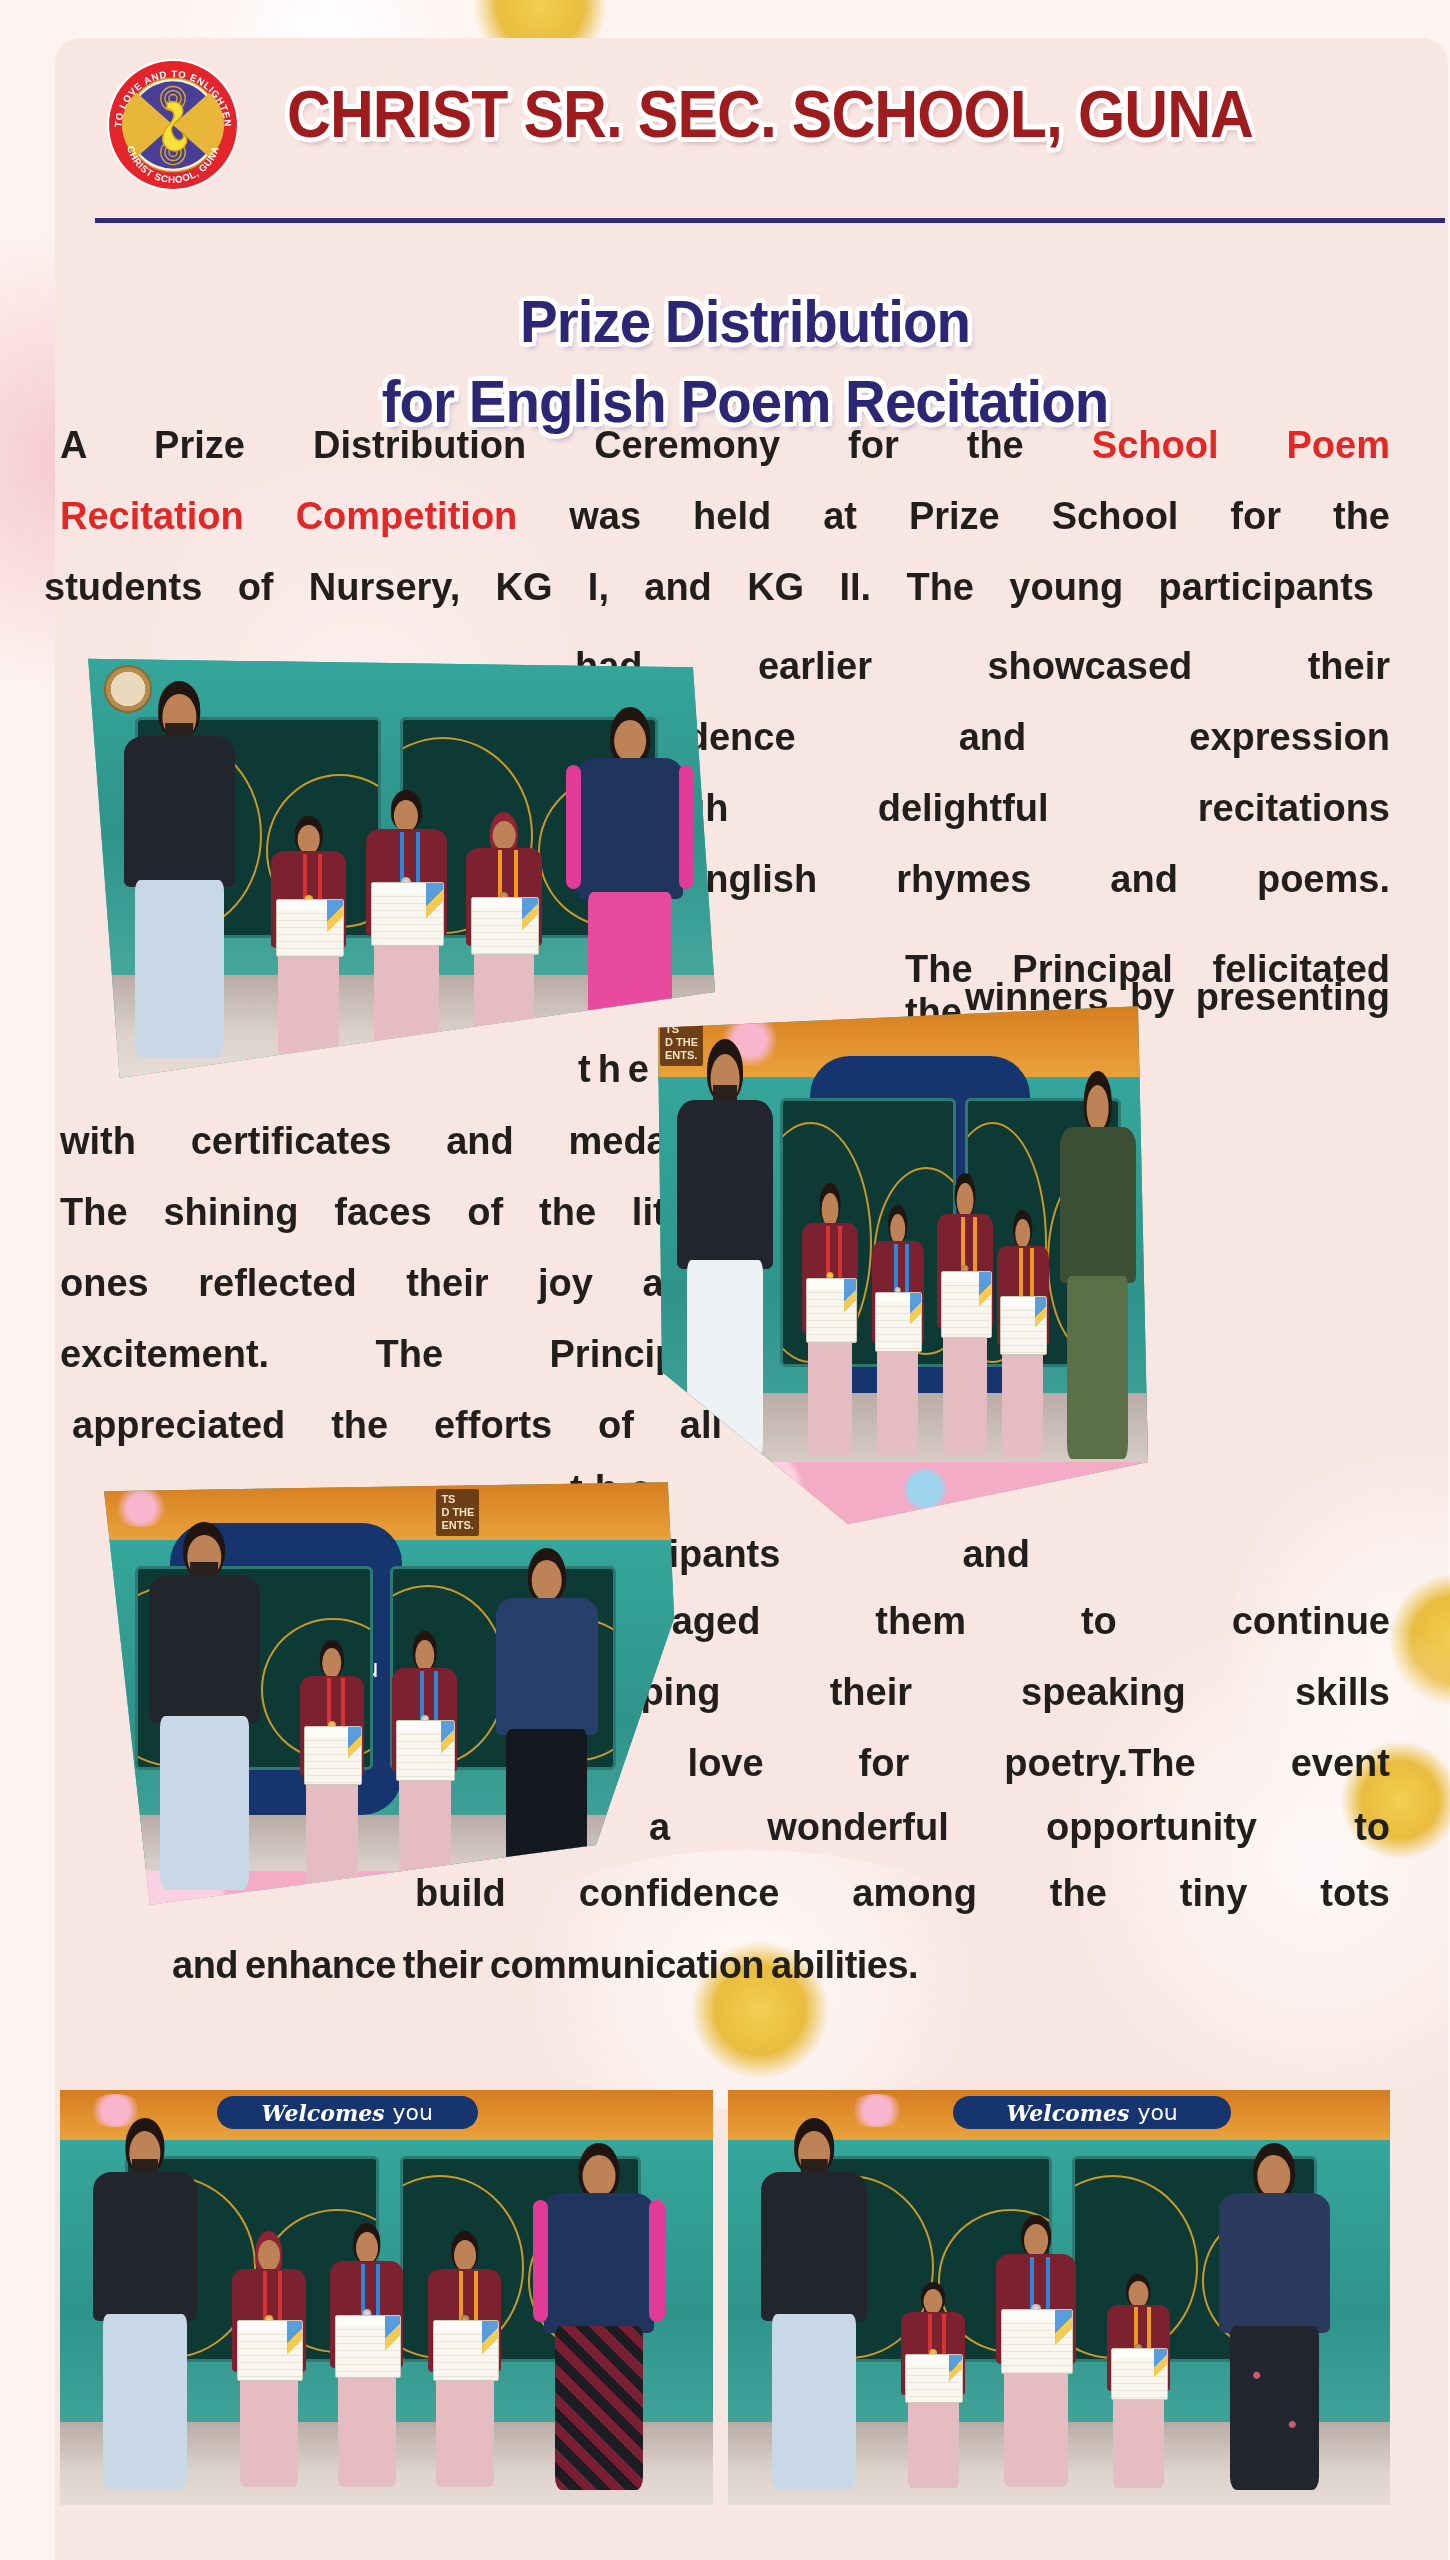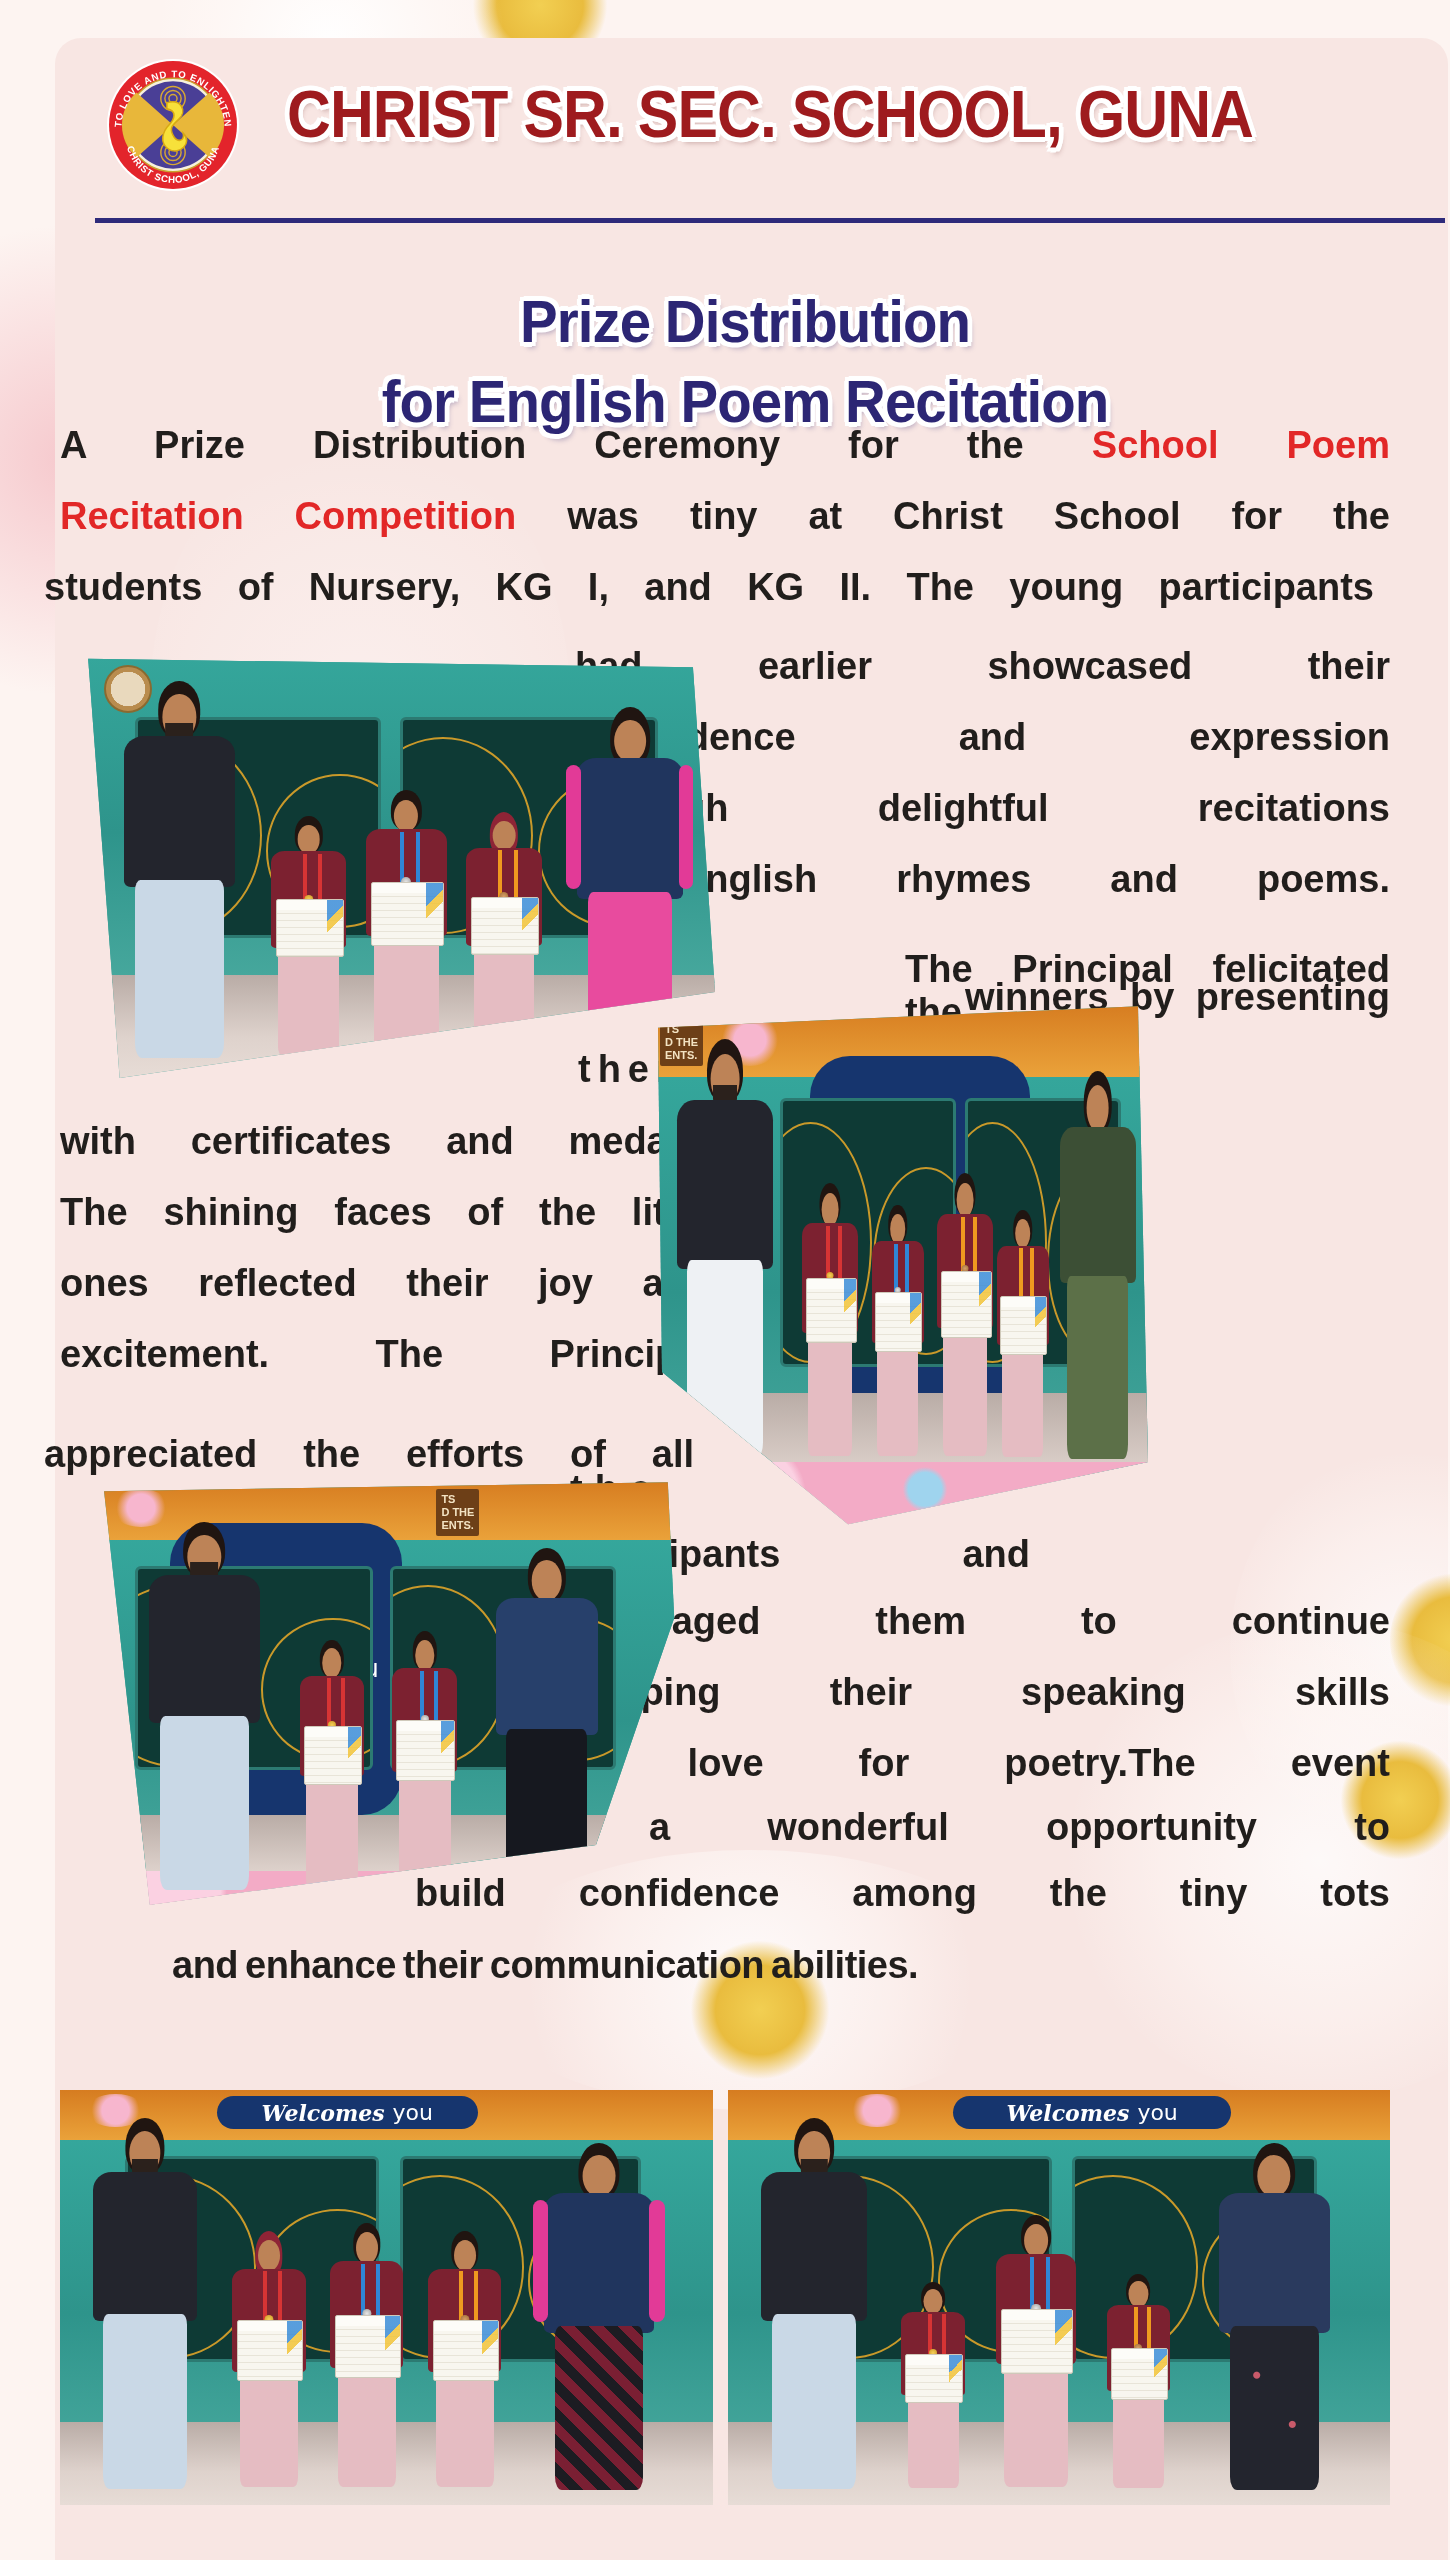--- a/index.html
+++ b/index.html
@@ -126,34 +126,34 @@
   <div class="school-name">CHRIST SR. SEC. SCHOOL, GUNA</div>
   <div class="divider"></div>
 
   <div class="headline">
     <span class="hl">Prize Distribution</span>
     <span class="hl">for English Poem Recitation</span>
   </div>
 
   <div id="lines">
       <div class="bl j" style="left: 60px; top: 424px; width: 1330px;"><span>A Prize Distribution Ceremony for the </span><span class="red">School Poem</span></div>
-      <div class="bl j" style="left: 60px; top: 495px; width: 1330px;"><span class="red">Recitation Competition</span><span> was tiny at Christ School for the</span></div>
+      <div class="bl j" style="left: 60px; top: 495px; width: 1330px;"><span class="red">Recitation Competition</span><span> was held at Prize School for the</span></div>
       <div class="bl j" style="left: 44px; top: 566px; width: 1330px;"><span>students of Nursery, KG I, and KG II. The young participants</span></div>
       <div class="bl j" style="left: 575px; top: 645px; width: 815px;"><span>had earlier showcased their</span></div>
       <div class="bl j" style="left: 595px; top: 716px; width: 795px;"><span>confidence and expression</span></div>
       <div class="bl j" style="left: 585px; top: 787px; width: 805px;"><span>through delightful recitations</span></div>
       <div class="bl j" style="left: 565px; top: 858px; width: 825px;"><span>of English rhymes and poems.</span></div>
       <div class="bl j" style="left: 905px; top: 948px; width: 485px;"><span>The Principal felicitated the</span></div>
       <div class="bl j" style="left: 965px; top: 976px; width: 425px;"><span>winners by presenting</span></div>
       <div class="bl" style="left: 578px; top: 1048px; letter-spacing: 7px;"><span>them</span></div>
       <div class="bl j" style="left: 60px; top: 1120px; width: 650px;"><span>with certificates and medals.</span></div>
       <div class="bl j" style="left: 60px; top: 1191px; width: 650px;"><span>The shining faces of the little</span></div>
       <div class="bl j" style="left: 60px; top: 1262px; width: 650px;"><span>ones reflected their joy and</span></div>
       <div class="bl j" style="left: 60px; top: 1333px; width: 650px;"><span>excitement. The Principal</span></div>
-      <div class="bl j" style="left: 44px; top: 1404px; width: 650px; margin-top: 29px;"><span>appreciated the efforts of all</span></div>
+      <div class="bl j" style="left: 72px; top: 1404px; width: 650px;"><span>appreciated the efforts of all</span></div>
       <div class="bl" style="left: 570px; top: 1468px; letter-spacing: 12px;"><span>the</span></div>
       <div class="bl j" style="left: 565px; top: 1533px; width: 465px;"><span>participants and</span></div>
       <div class="bl j" style="left: 545px; top: 1600px; width: 845px;"><span>encouraged them to continue</span></div>
       <div class="bl j" style="left: 520px; top: 1671px; width: 870px;"><span>developing their speaking skills</span></div>
       <div class="bl j" style="left: 525px; top: 1742px; width: 865px;"><span>and love for poetry.The event</span></div>
       <div class="bl j" style="left: 480px; top: 1806px; width: 910px;"><span>was a wonderful opportunity to</span></div>
       <div class="bl j" style="left: 415px; top: 1872px; width: 975px;"><span>build confidence among the tiny tots</span></div>
       <div class="bl" style="left: 172px; top: 1944px; letter-spacing: -0.5px; word-spacing: -3px;"><span>and enhance their communication abilities.</span></div>
     </div>
 

